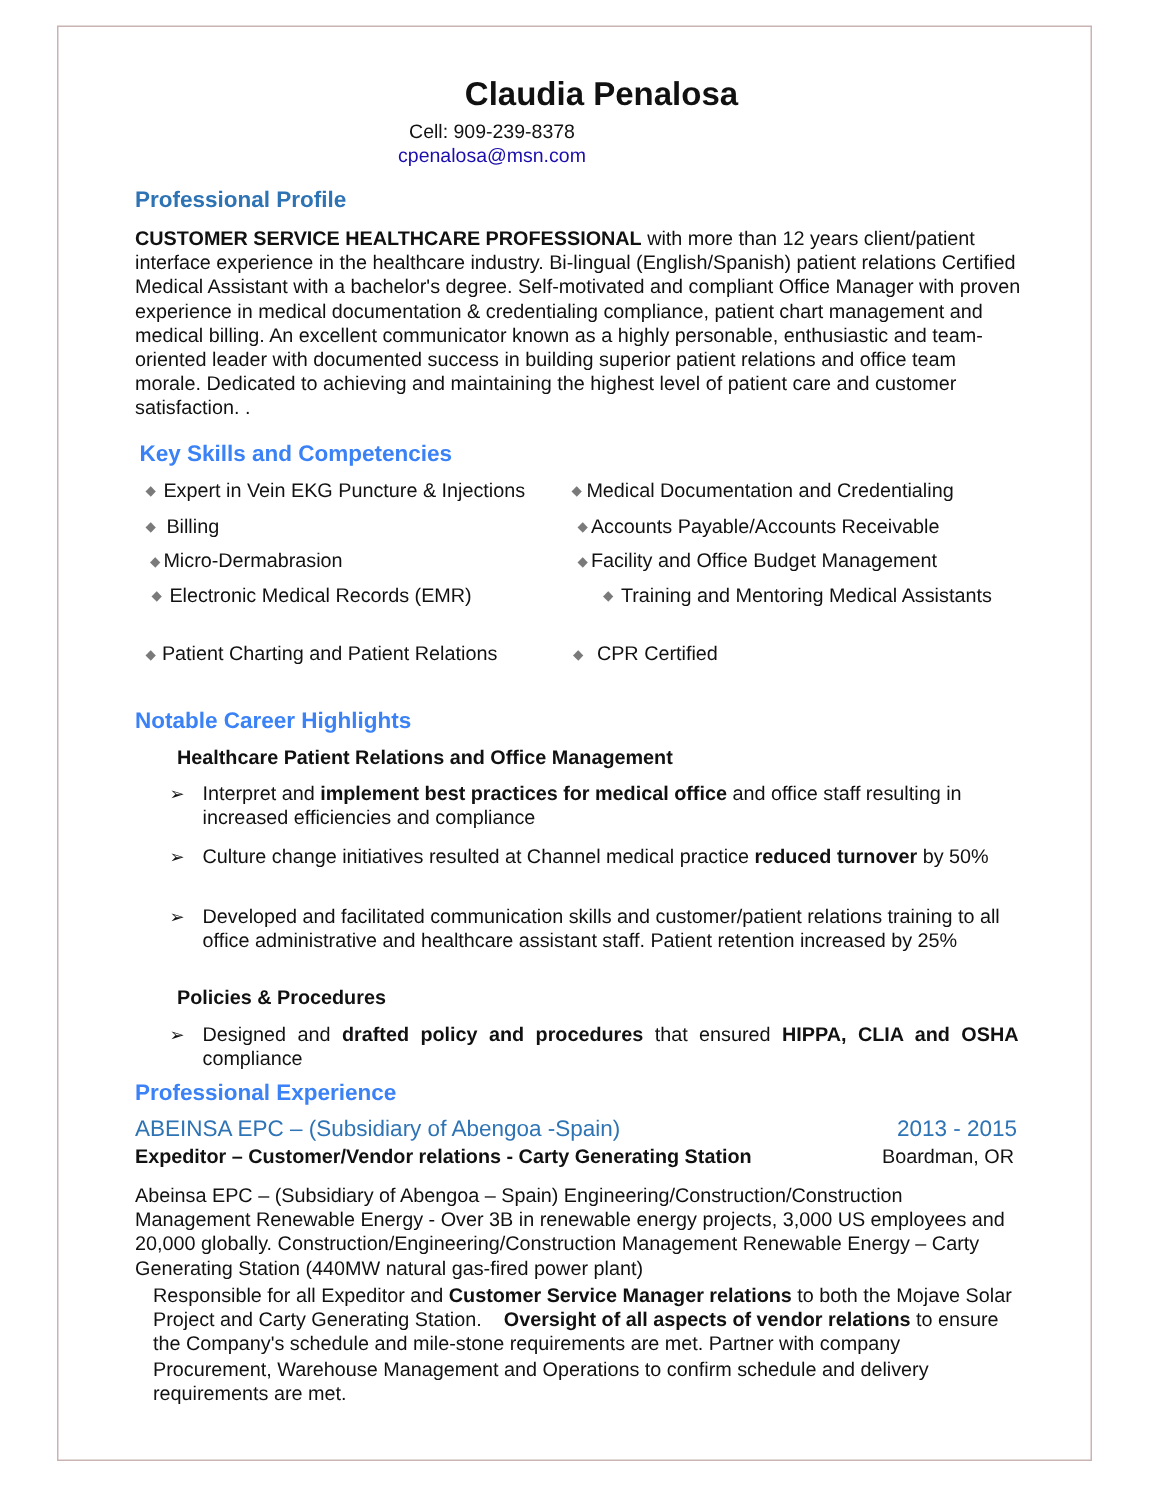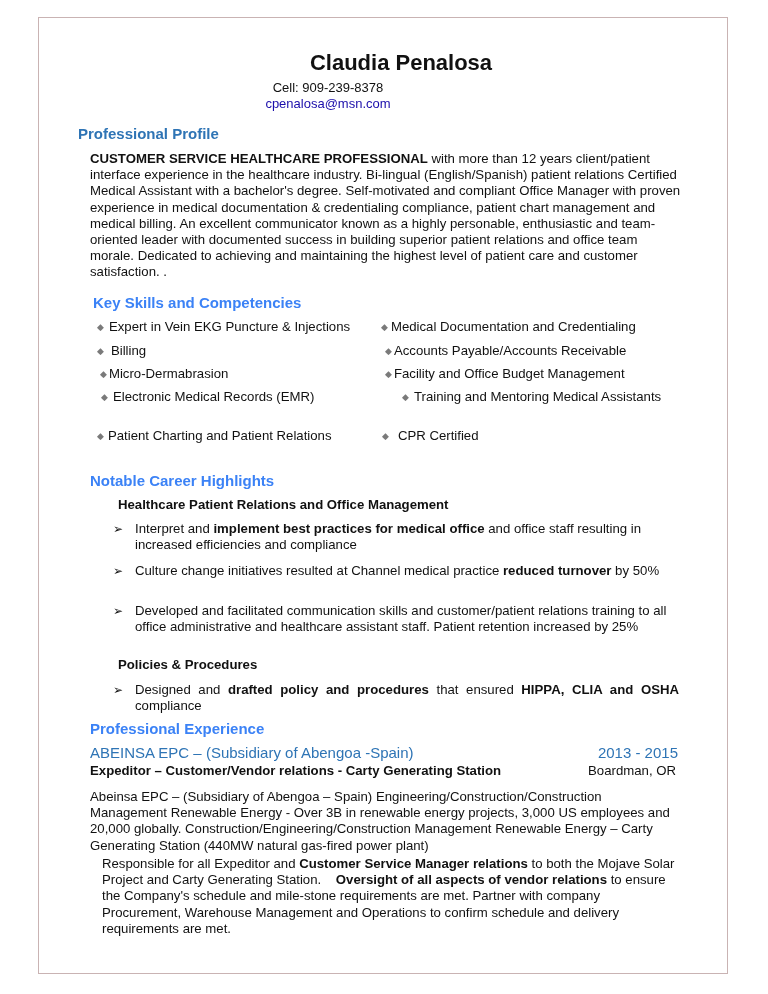--- a/index.html
+++ b/index.html
@@ -28,21 +28,21 @@
   </style>
 </head>
 <body>
 
 <div class="page"></div>
 
 <div class="abs name"><span>Claudia Penalosa</span></div>
 <div class="abs contact cell">Cell:  909-239-8378</div>
 <div class="abs contact email"><a>cpenalosa@msn.com</a></div>
 
-<div class="abs h-blue" style="left:78px; top:125px;">Professional Profile</div>
+<div class="abs h-blue" style="left:90px; top:125px;">Professional Profile</div>
 <div class="para" style="top:151px;"><b>CUSTOMER SERVICE HEALTHCARE PROFESSIONAL</b><span> with more than 12 years client/patient interface experience in the healthcare industry.  Bi-lingual (English/Spanish) patient relations Certified Medical Assistant with a bachelor's degree.  Self-motivated and compliant Office Manager with proven experience in medical documentation &amp; credentialing compliance, patient chart management and medical billing.   An excellent communicator known as a highly personable, enthusiastic and team-oriented leader with documented success in building superior patient relations and office team morale.  Dedicated to achieving and maintaining the highest level of patient care and customer satisfaction.    .</span></div>
 
 <div class="abs h-steel" style="left:93px; top:294px;">Key Skills and Competencies</div>
 
 <div class="abs skill" style="left:97px; top:319px;"><span class="diamond">◆</span><span>Expert in Vein EKG Puncture &amp; Injections</span></div>
 <div class="abs skill" style="left:97px; top:343px;"><span class="diamond" style="margin-right:7px">◆</span><span>Billing</span></div>
 <div class="abs skill" style="left:100px; top:366px;"><span class="diamond" style="margin-right:2px">◆</span><span>Micro-Dermabrasion</span></div>
 <div class="abs skill" style="left:101px; top:389px;"><span class="diamond" style="margin-right:5px">◆</span><span>Electronic Medical Records (EMR)</span></div>
 <div class="abs skill" style="left:97px; top:428px;"><span class="diamond" style="margin-right:4px">◆</span><span>Patient Charting and Patient Relations</span></div>
 

